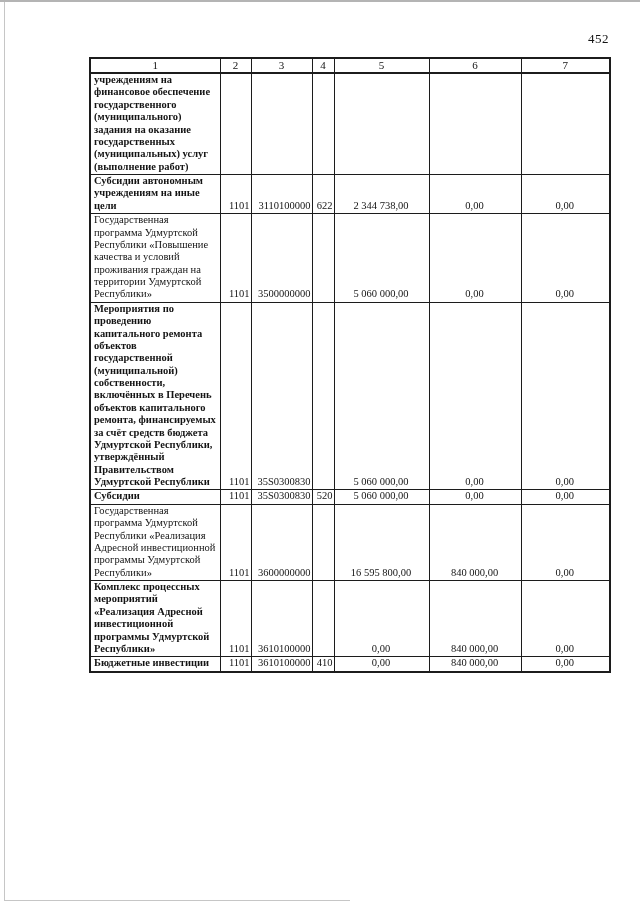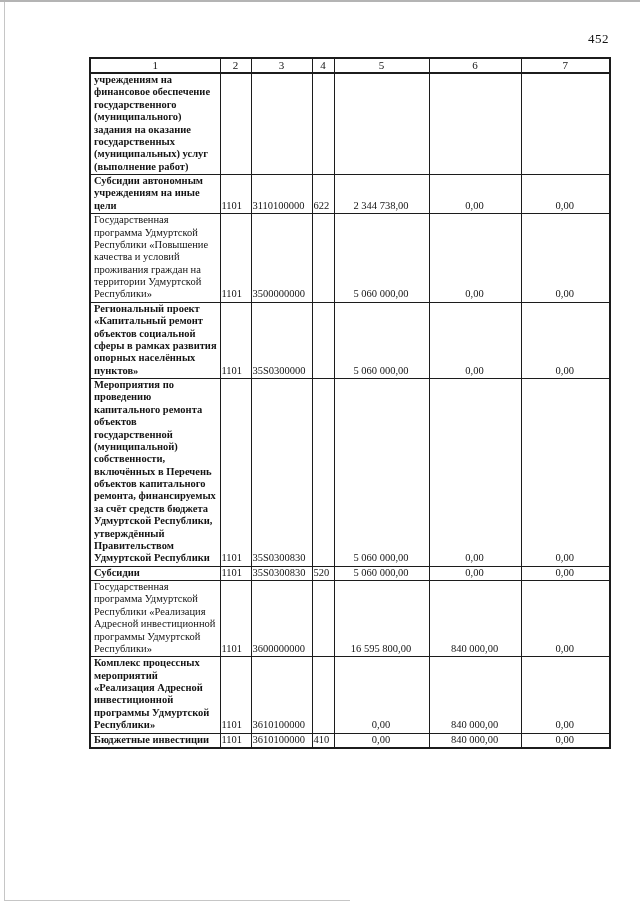--- a/index.html
+++ b/index.html
@@ -60,21 +60,21 @@
     border-bottom-width: 2px;
   }
   td.c1 {
     vertical-align: top;
     text-align: left;
     padding: 0 2px 1px 3px;
     font-weight: bold;
   }
   td.c2, td.c3, td.c4 {
     vertical-align: bottom;
-    text-align: left;
+    text-align: right;
     padding: 0 1px 1px 1px;
   }
   td.c5, td.c6, td.c7 {
     vertical-align: bottom;
     text-align: center;
     padding: 0 2px 1px 1px;
     white-space: nowrap;
     margin-left: 21px;
   }
   tr.bold td { font-weight: normal; }
@@ -131,29 +131,20 @@
       <tr class="bold">
     <td class="c1">Государственная программа Удмуртской Республики «Повышение качества и условий проживания граждан на территории Удмуртской Республики»</td>
     <td class="c2">1101</td>
     <td class="c3">3500000000</td>
     <td class="c4"></td>
     <td class="c5">5 060 000,00</td>
     <td class="c6">0,00</td>
     <td class="c7">0,00</td>
   </tr>
       <tr>
-    <td class="c1">Региональный проект «Капитальный ремонт объектов социальной сферы в рамках развития опорных населённых пунктов»</td>
-    <td class="c2">1101</td>
-    <td class="c3">35S0300000</td>
-    <td class="c4"></td>
-    <td class="c5">5 060 000,00</td>
-    <td class="c6">0,00</td>
-    <td class="c7">0,00</td>
-  </tr>
-      <tr>
     <td class="c1">Мероприятия по проведению капитального ремонта объектов государственной (муниципальной) собственности, включённых в Перечень объектов капитального ремонта, финансируемых за счёт средств бюджета Удмуртской Республики, утверждённый Правительством Удмуртской Республики</td>
     <td class="c2">1101</td>
     <td class="c3">35S0300830</td>
     <td class="c4"></td>
     <td class="c5">5 060 000,00</td>
     <td class="c6">0,00</td>
     <td class="c7">0,00</td>
   </tr>
       <tr>
     <td class="c1">Субсидии</td>

